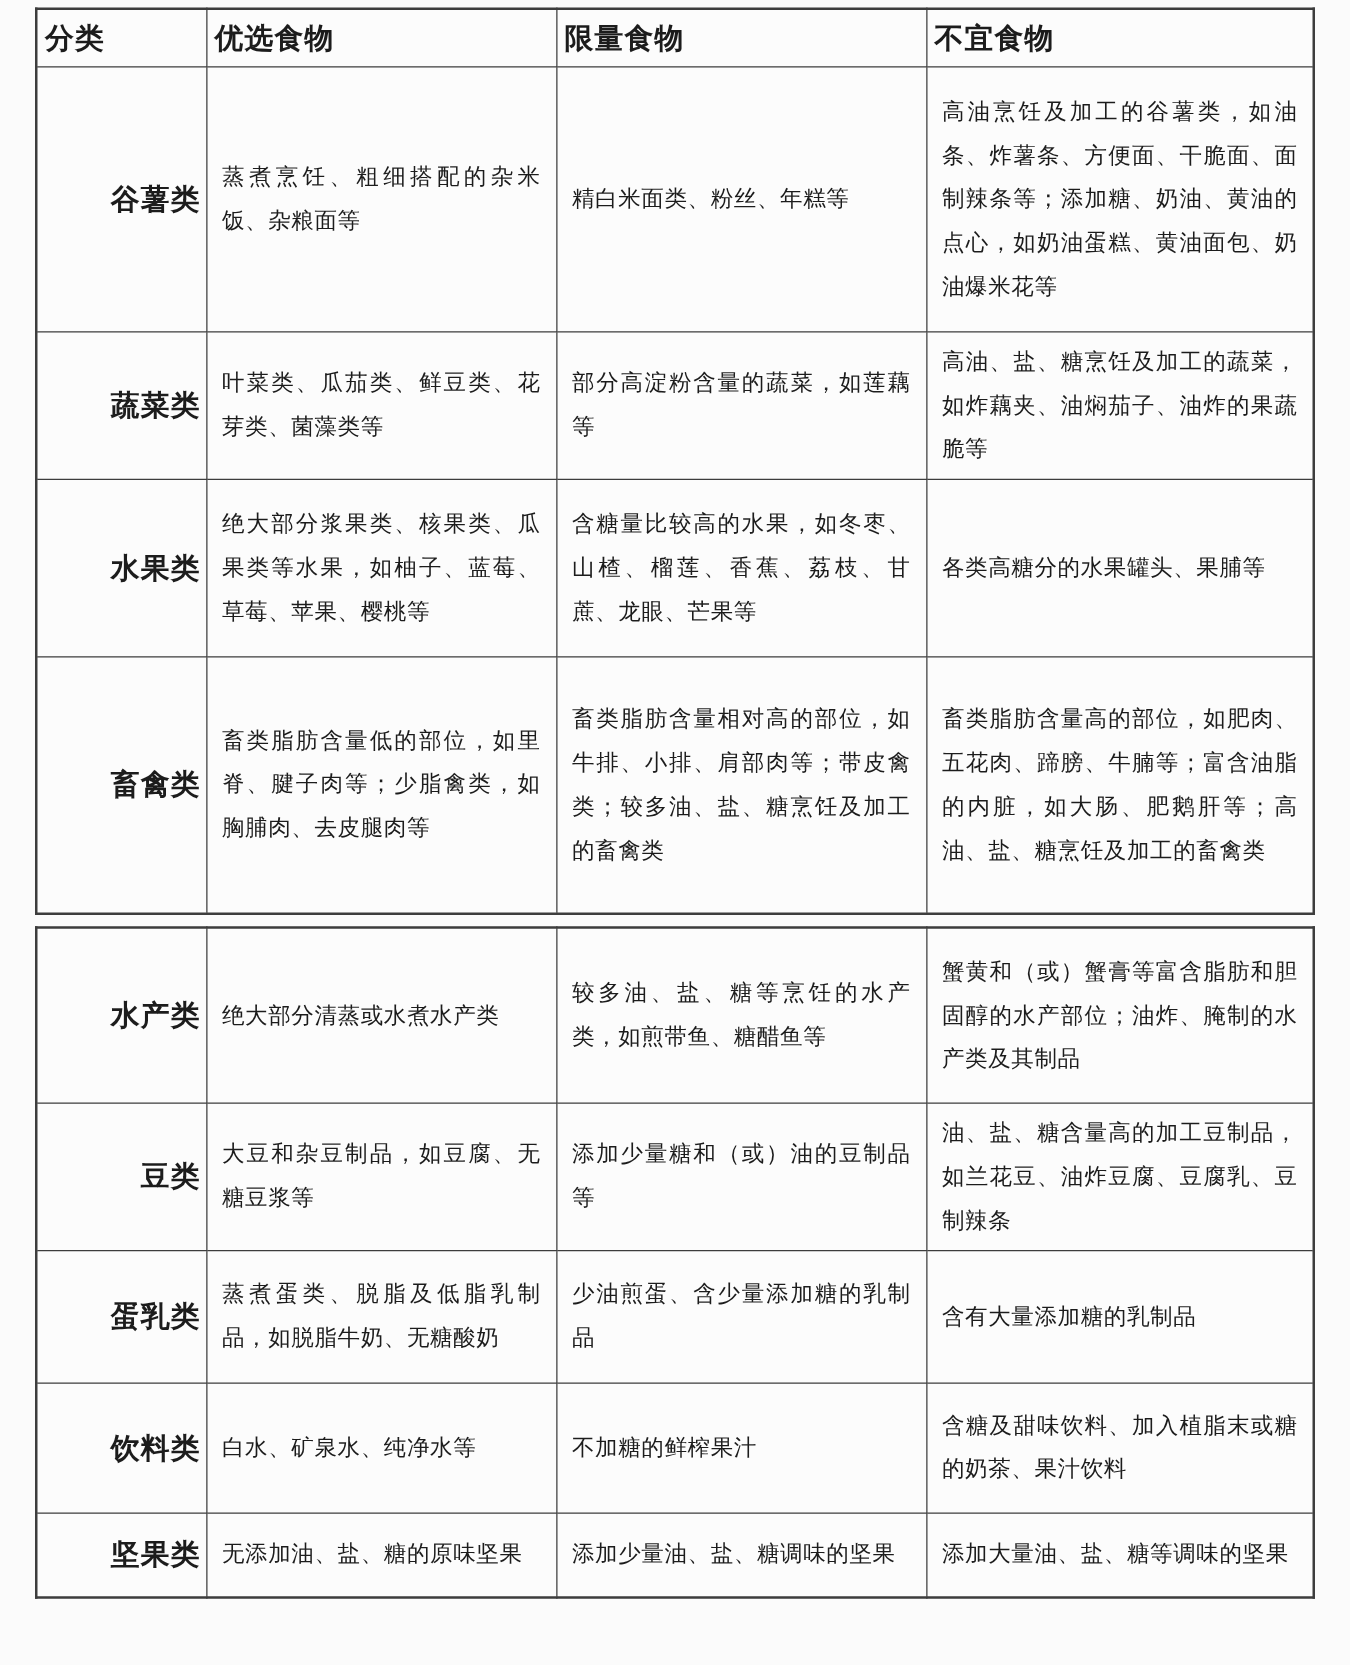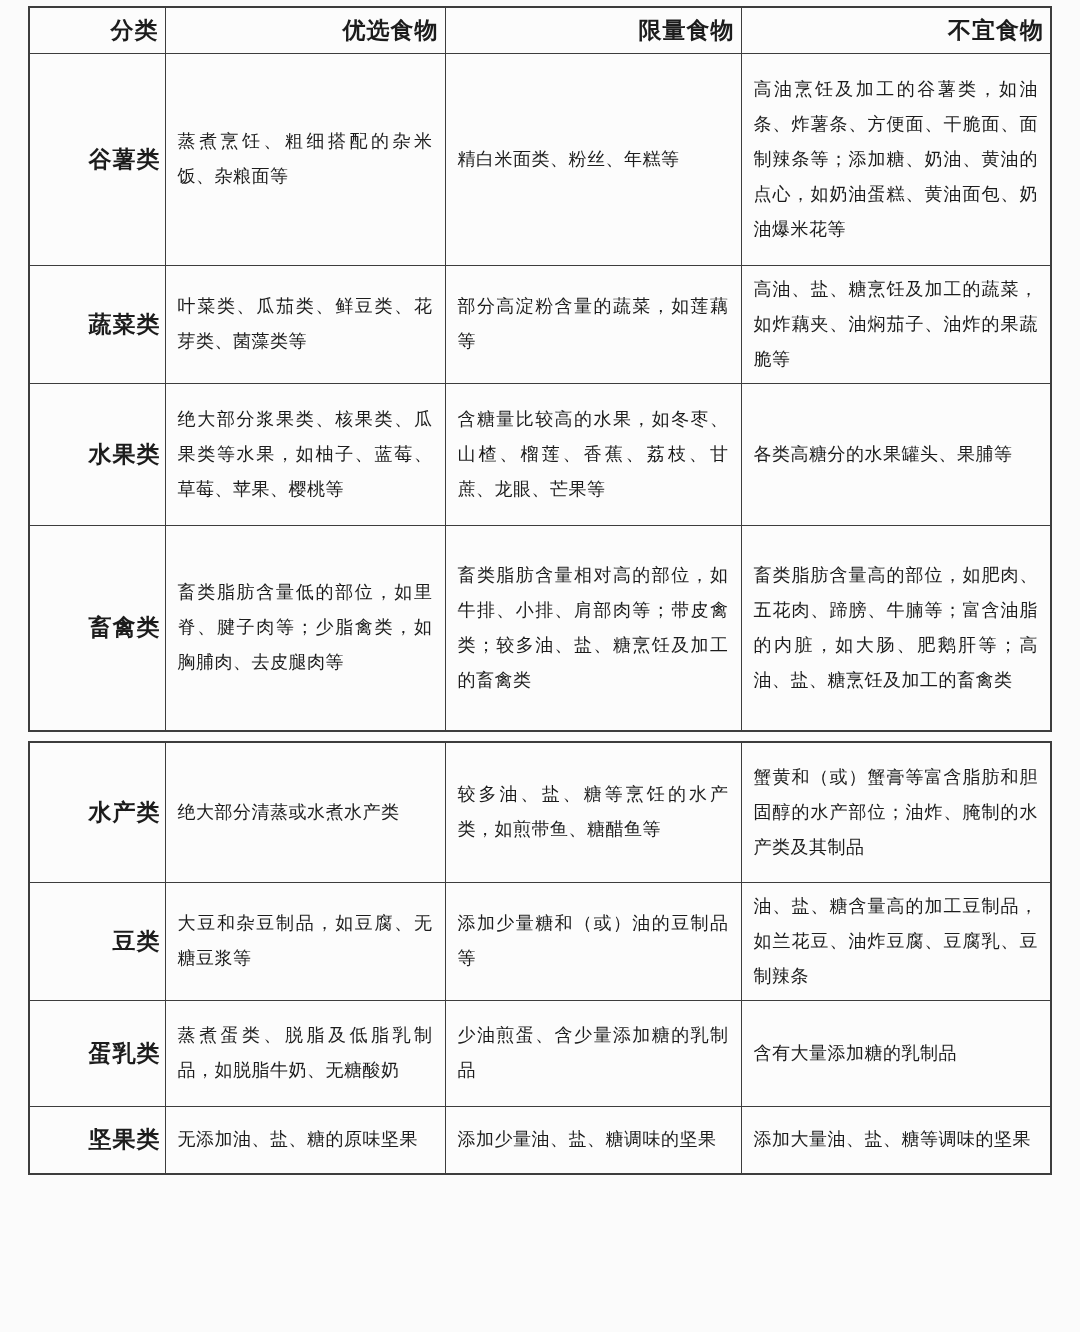--- a/index.html
+++ b/index.html
@@ -41,21 +41,21 @@
     border: 1px solid #3d3d3d;
     vertical-align: middle;
     font-size: 18px;
     line-height: 35px;
     padding: 6px 12px;
     box-sizing: border-box;
   }
   th {
     font-weight: bold;
     font-size: 23px;
-    text-align: right;
+    text-align: left;
     height: 46px;
     padding: 0 6px;
     letter-spacing: 1px;
   }
   td.cat {
     text-align: right;
     font-size: 23px;
     letter-spacing: 1px;
     padding: 4px 4px;
     font-weight: bold;
@@ -142,20 +142,26 @@
         <td class="body">大豆和杂豆制品，如豆腐、无糖豆浆等</td>
         <td class="body">添加少量糖和（或）油的豆制品等</td>
         <td class="body">油、盐、糖含量高的加工豆制品，如兰花豆、油炸豆腐、豆腐乳、豆制辣条</td>
       </tr>
       <tr class="rh-106">
         <td class="cat">蛋乳类</td>
         <td class="body">蒸煮蛋类、脱脂及低脂乳制品，如脱脂牛奶、无糖酸奶</td>
         <td class="body">少油煎蛋、含少量添加糖的乳制品</td>
         <td class="body">含有大量添加糖的乳制品</td>
       </tr>
+      <tr class="rh-104">
+        <td class="cat">饮料类</td>
+        <td class="body">白水、矿泉水、纯净水等</td>
+        <td class="body">不加糖的鲜榨果汁</td>
+        <td class="body">含糖及甜味饮料、加入植脂末或糖的奶茶、果汁饮料</td>
+      </tr>
       <tr class="rh-68">
         <td class="cat">坚果类</td>
         <td class="body">无添加油、盐、糖的原味坚果</td>
         <td class="body">添加少量油、盐、糖调味的坚果</td>
         <td class="body">添加大量油、盐、糖等调味的坚果</td>
       </tr>
     </tbody>
   </table>
 
 </div>

